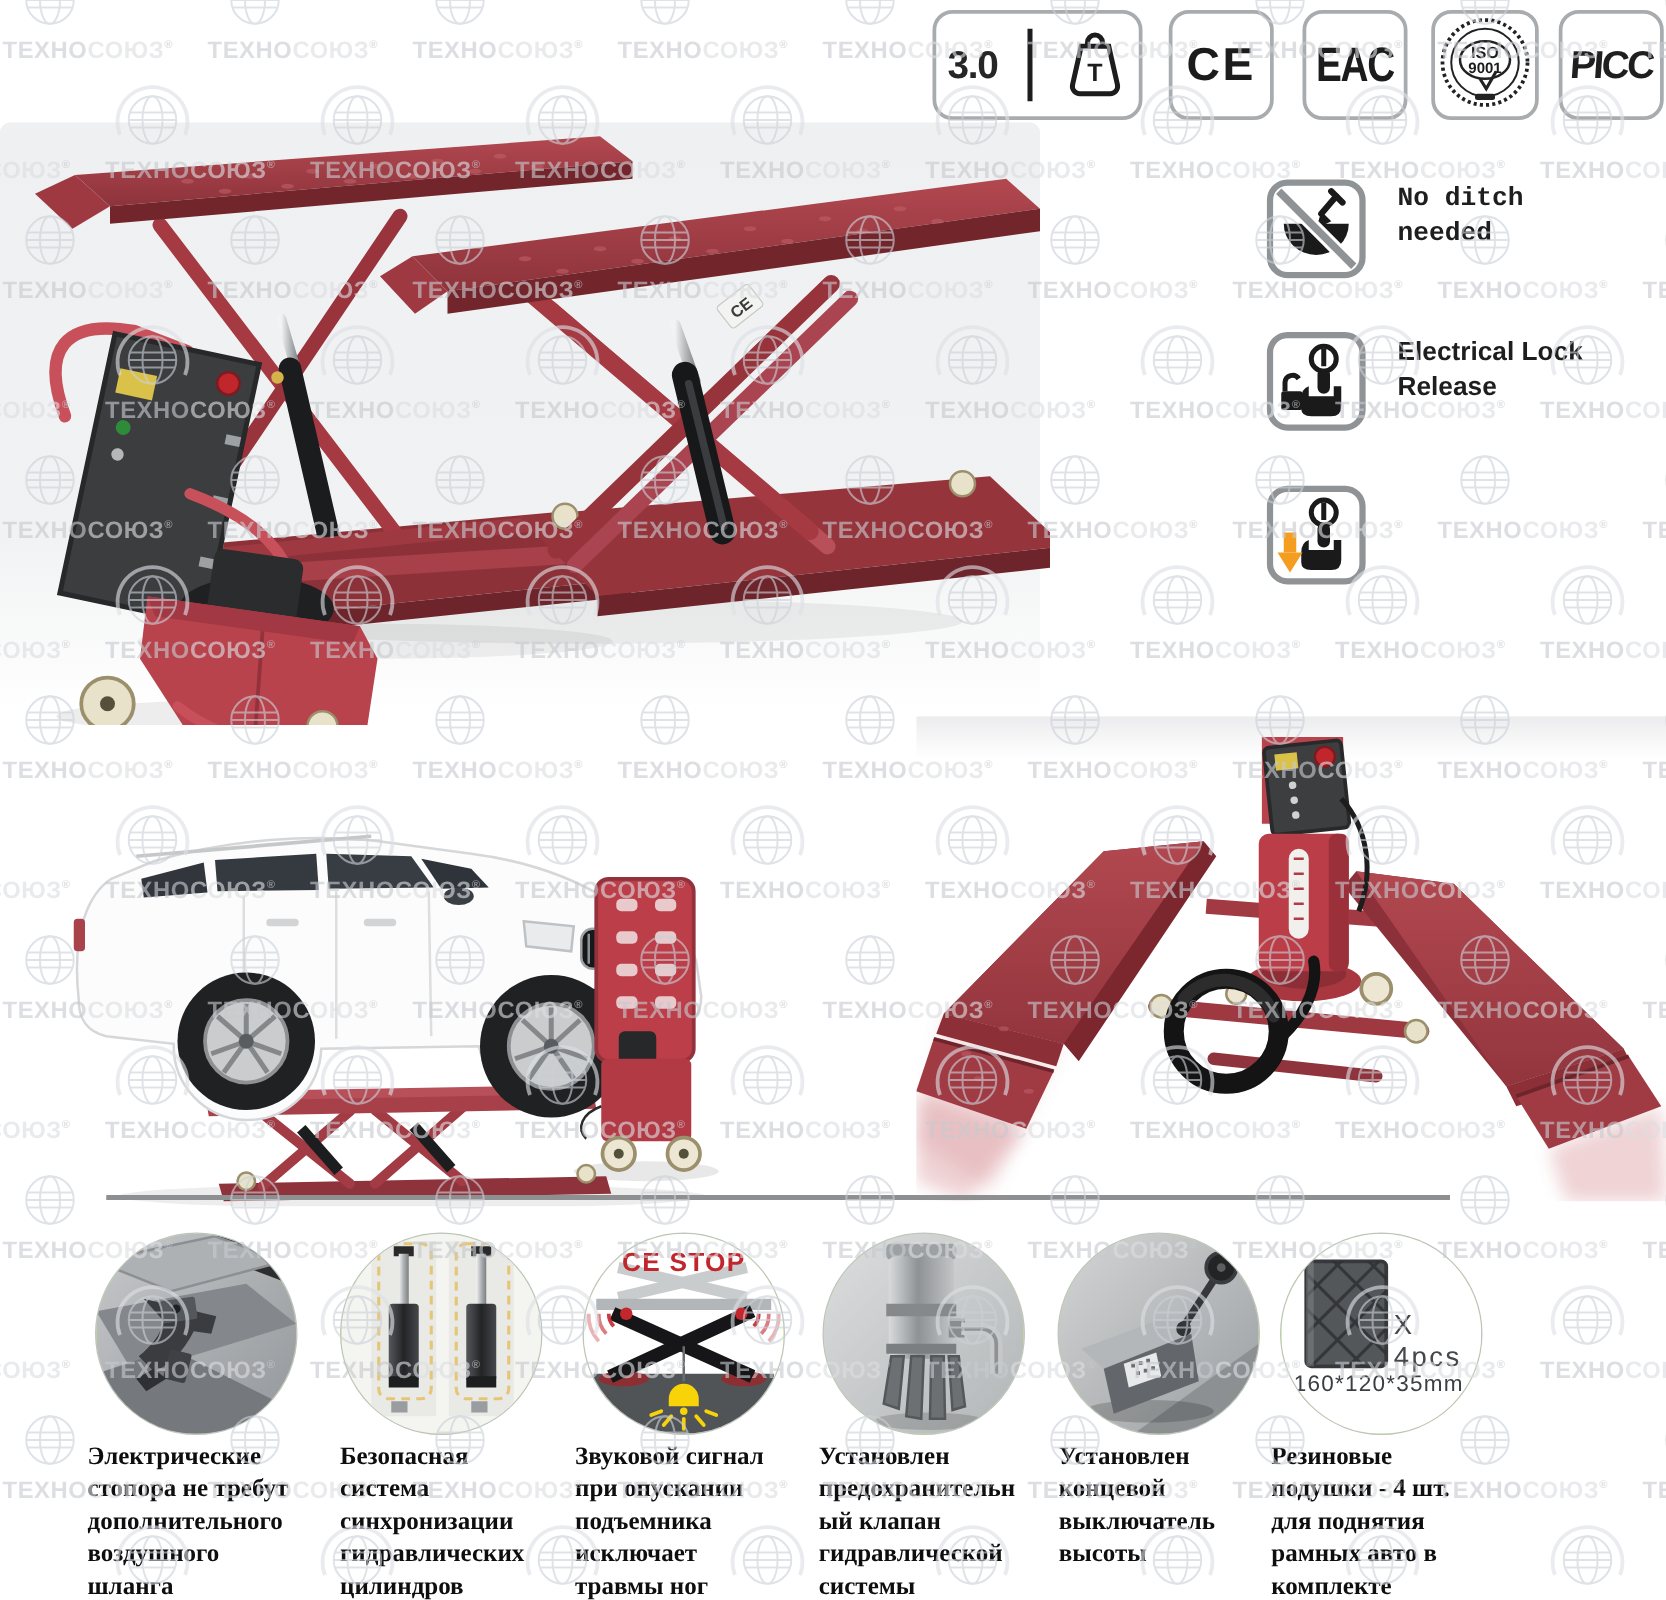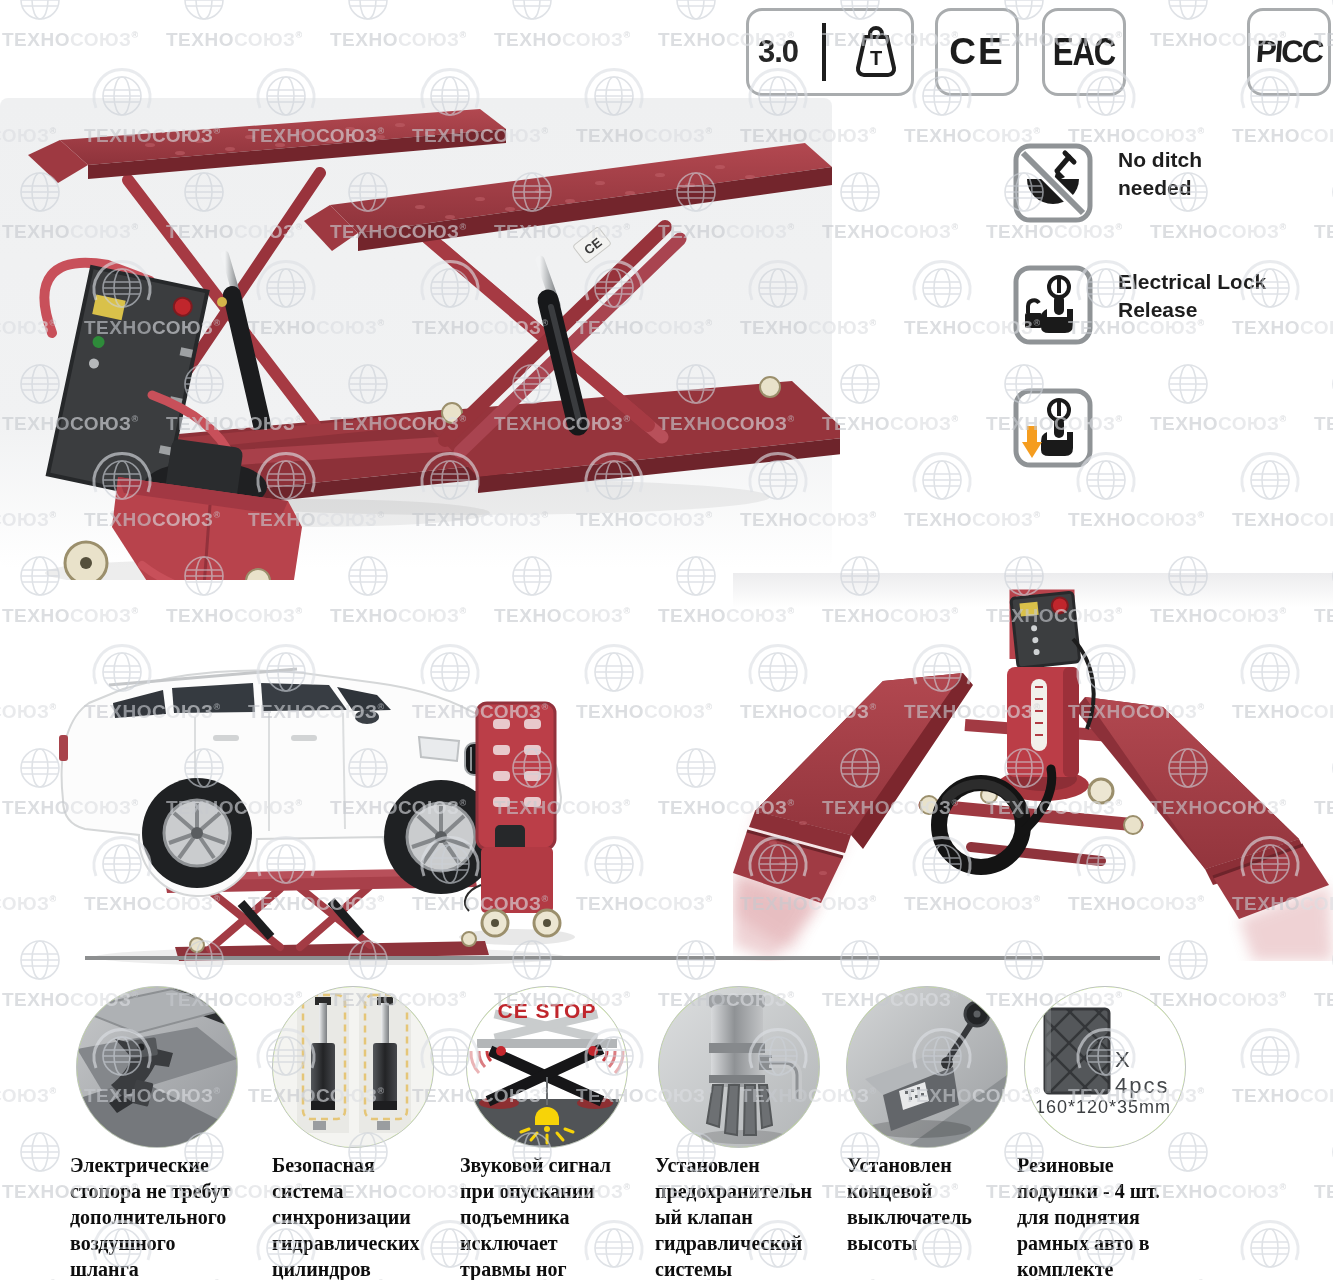--- a/index.html
+++ b/index.html
@@ -52,20 +52,31 @@
       <path d="M15,13 h22 l7,31 a6,6 0 0 1 -6,7 H14 a6,6 0 0 1 -6,-7 z" fill="#fff" stroke="#1d1d1d" stroke-width="4"></path>
       <text x="26" y="41" text-anchor="middle" font-size="20" font-weight="bold" fill="#1d1d1d">T</text>
     </svg>
   </div>
   <div class="badge" style="left:935px;width:84px;">
     <span class="ce-text">CE</span>
   </div>
   <div class="badge" style="left:1042px;width:84px;">
     <span class="eac-text">EAC</span>
   </div>
+  <div class="badge" style="left:1145px;width:86px;">
+    <svg width="78" height="78" viewBox="0 0 78 78">
+      <circle cx="39" cy="37" r="34" fill="none" stroke="#222" stroke-width="3" stroke-dasharray="2.5 2.5"></circle>
+      <circle cx="39" cy="37" r="27" fill="none" stroke="#222" stroke-width="1.6"></circle>
+      <ellipse cx="39" cy="35" rx="20" ry="15" fill="none" stroke="#222" stroke-width="2"></ellipse>
+      <text x="39" y="33" text-anchor="middle" font-size="13" font-weight="bold" fill="#1b1b1b">ISO</text>
+      <text x="39" y="45" text-anchor="middle" font-size="12" font-weight="bold" fill="#1b1b1b">9001</text>
+      <path d="M35,50 l5,8 8,-14" fill="none" stroke="#222" stroke-width="2.5"></path>
+      <rect x="31" y="62" width="16" height="5" rx="2" fill="#222"></rect>
+    </svg>
+  </div>
   <div class="badge" style="left:1247px;width:84px;">
     <span class="picc-text">PICC</span>
   </div>
 
   <div class="hero-bg"></div>
   <svg class="abs scene" style="left:0;top:95px;" width="840" height="485" viewBox="0 0 840 485">
     <defs>
       <linearGradient id="platTop" x1="0" y1="0" x2="0" y2="1">
         <stop offset="0" stop-color="#b24850"></stop>
           <stop offset="1" stop-color="#8e333b"></stop>
@@ -194,21 +205,21 @@
     <rect x="3" y="3" width="74" height="74" rx="14" fill="#fff" stroke="#8f9396" stroke-width="5"></rect>
     <path d="M14,36 a26,25 0 0 0 52,0 z" fill="#1a1a1a"></path>
     <g stroke="#1a1a1a" stroke-width="5" stroke-linecap="round">
       <line x1="56" y1="14" x2="44" y2="28"></line>
       <line x1="52" y1="10" x2="61" y2="19"></line>
     </g>
     <path d="M44,26 l8,8 -12,6 z" fill="#1a1a1a"></path>
     <line x1="10" y1="10" x2="70" y2="70" stroke="#ffffff" stroke-width="11"></line>
     <line x1="10" y1="10" x2="70" y2="70" stroke="#8f9396" stroke-width="6"></line>
   </svg>
-  <div class="feature-label" style="top:146px;">No ditch
+  <div class="feature-label" style="top:146px;font-family:Liberation Mono, monospace;">No ditch
 needed</div>
 
   <svg class="abs scene" style="left:1013px;top:265px;" width="80" height="80" viewBox="0 0 80 80">
     <rect x="3" y="3" width="74" height="74" rx="14" fill="#fff" stroke="#8f9396" stroke-width="5"></rect>
     <circle cx="46" cy="22" r="10" fill="none" stroke="#1a1a1a" stroke-width="4"></circle>
     <line x1="46" y1="14" x2="46" y2="28" stroke="#1a1a1a" stroke-width="4"></line>
     <rect x="41" y="30" width="10" height="20" rx="5" fill="#1a1a1a"></rect>
     <path d="M34,44 q-6,2 -6,10 l0,8 q0,6 8,6 l16,0 q8,0 8,-8 l0,-16 -6,0 0,8 -20,0 z" fill="#1a1a1a"></path>
     <rect x="12" y="48" width="17" height="15" rx="2" fill="#1a1a1a"></rect>
     <path d="M15,48 v-7 a6,6 0 0 1 11,-3" fill="none" stroke="#1a1a1a" stroke-width="4"></path>

